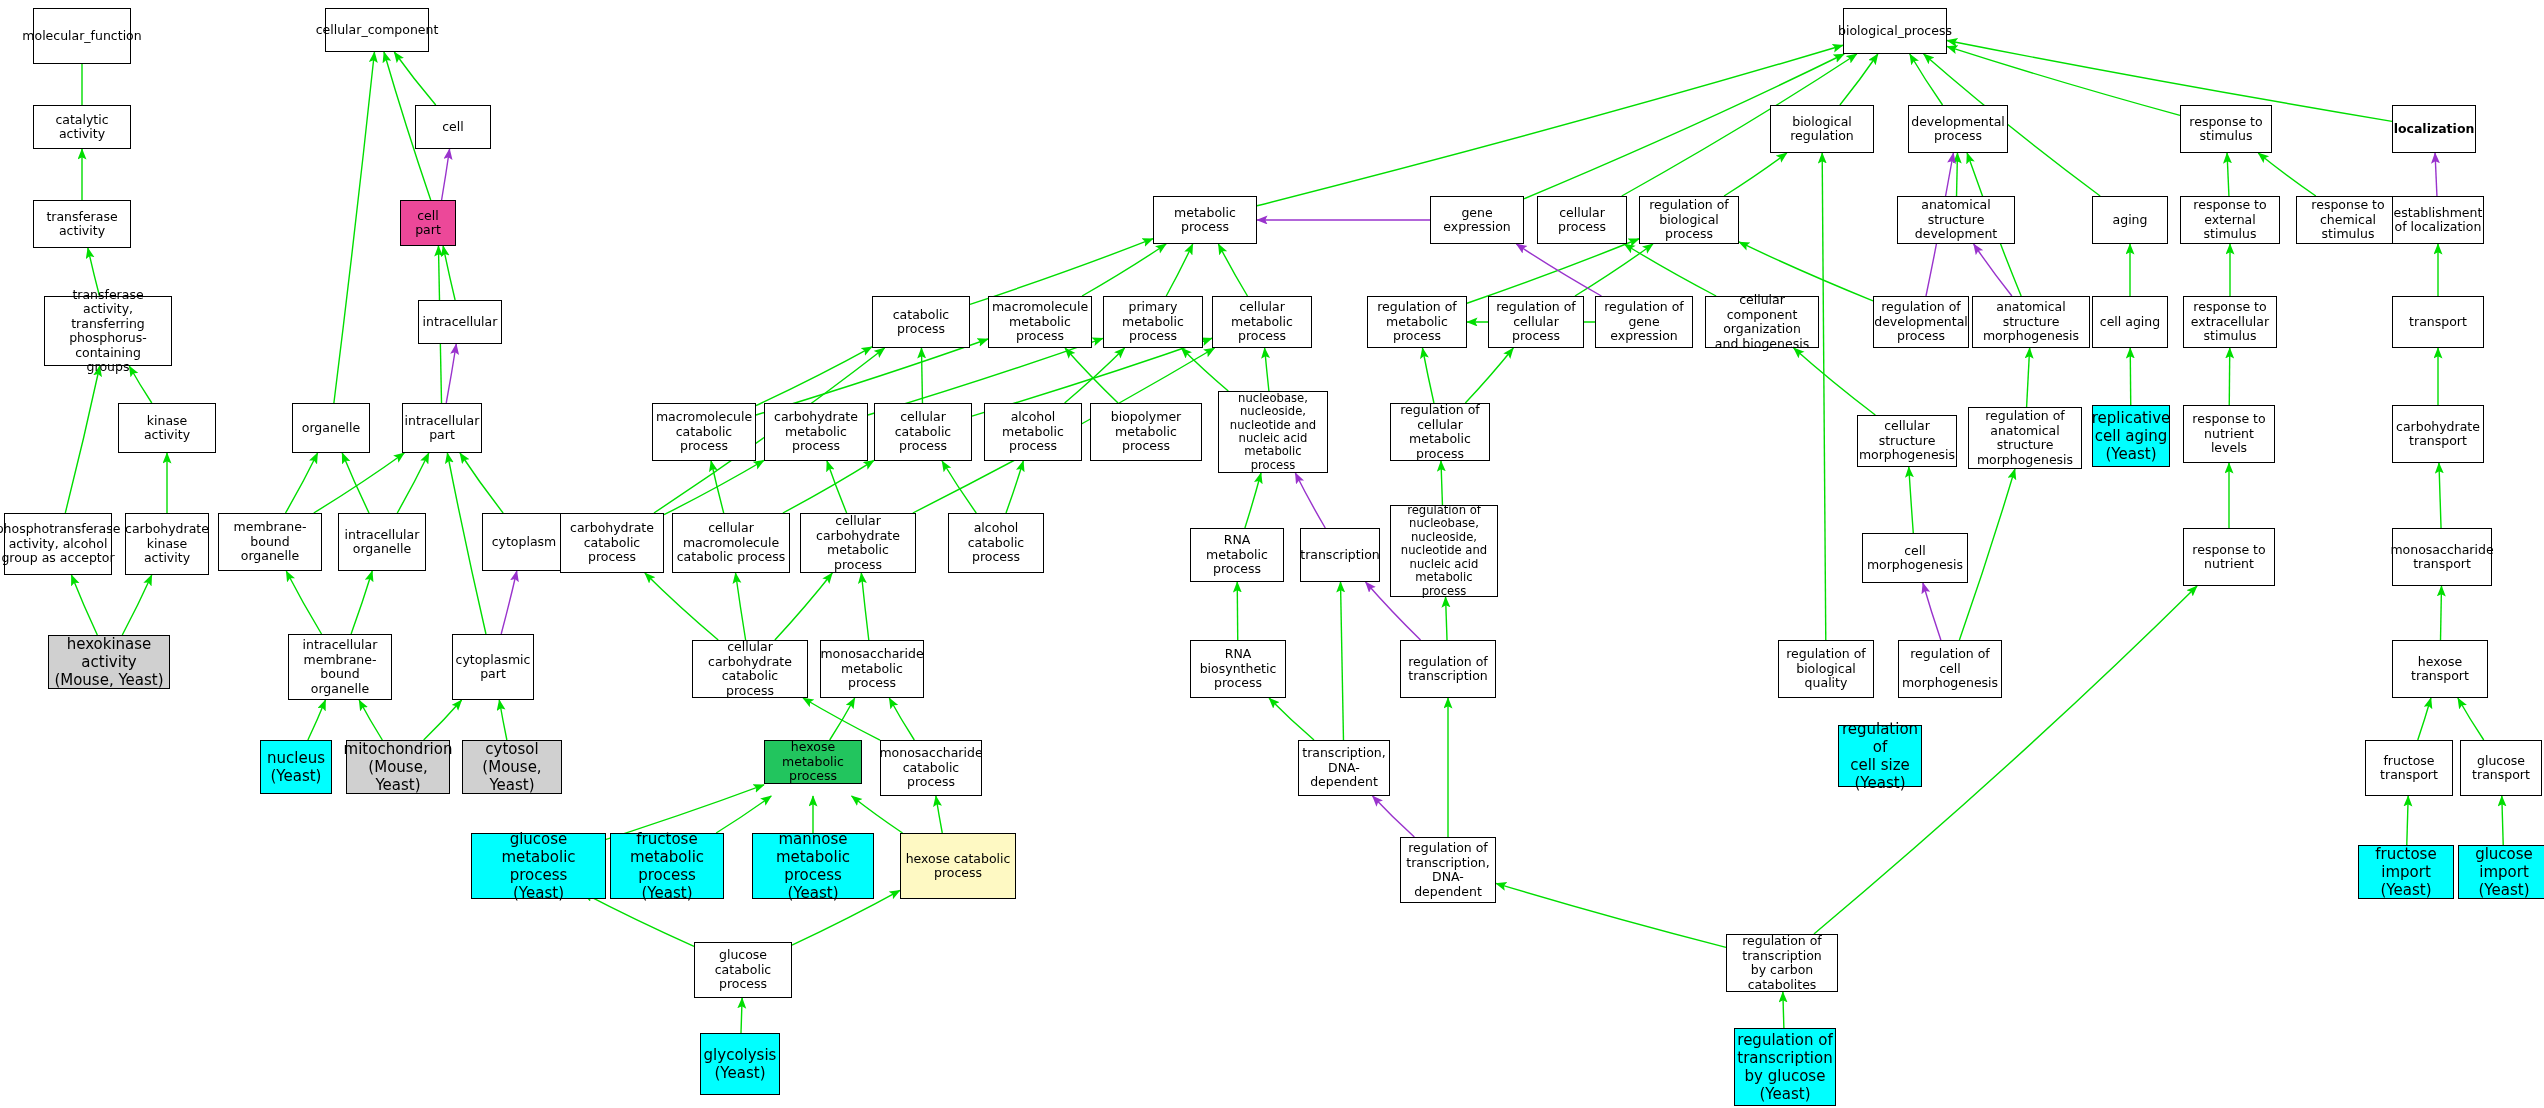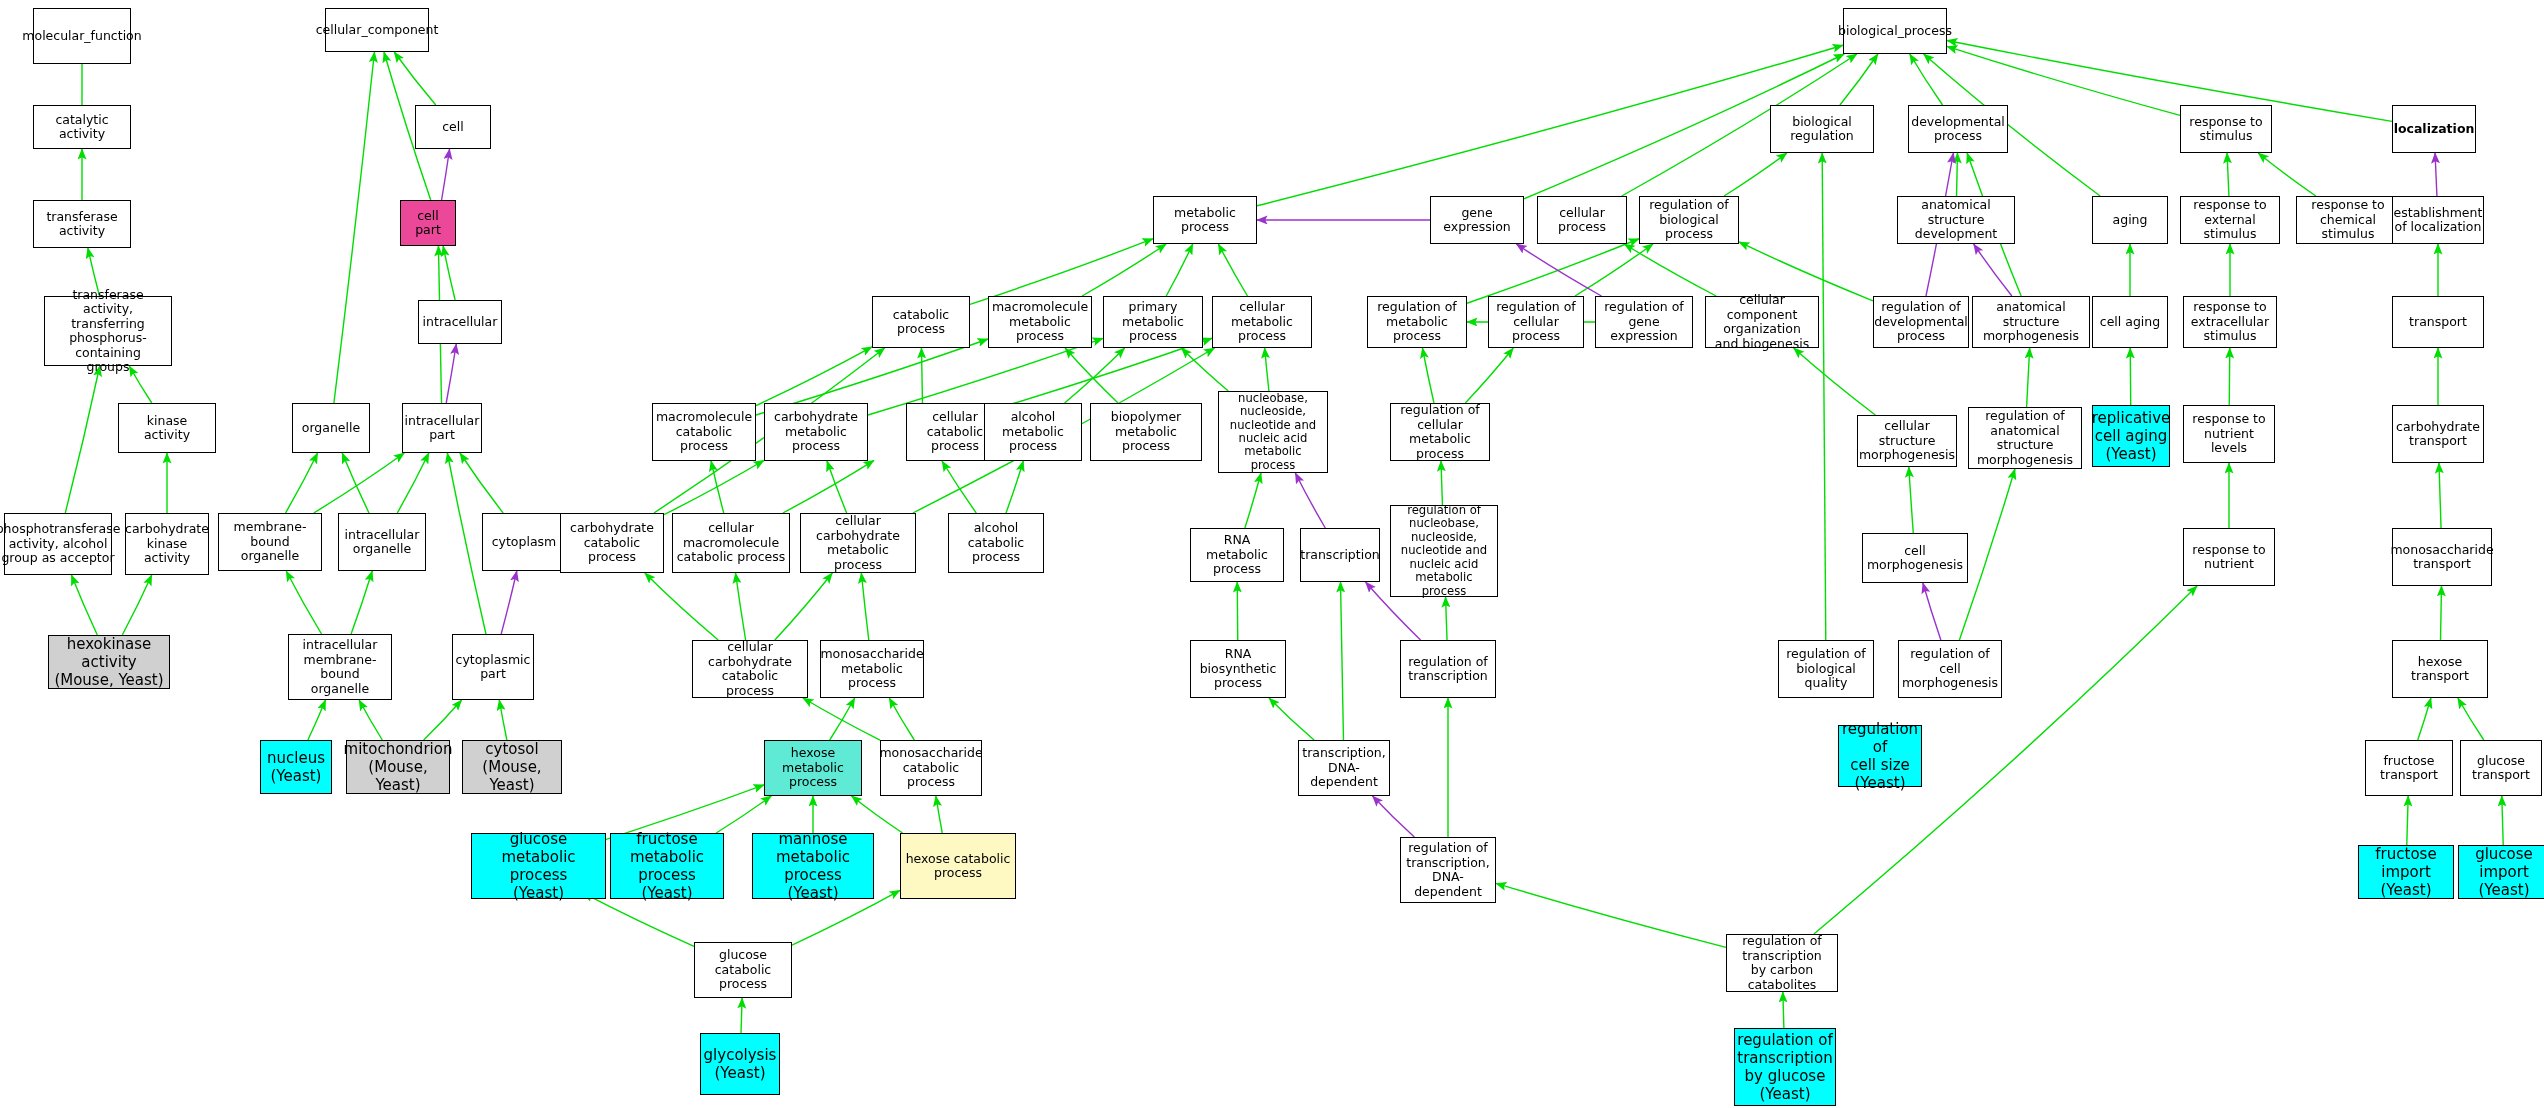--- a/index.html
+++ b/index.html
@@ -235,21 +235,21 @@
 morphogenesis</div>
       <div class="node" style="left: 2092px; top: 296px; width: 76px; height: 52px; background: rgb(255, 255, 255);">cell aging</div>
       <div class="node" style="left: 2183px; top: 296px; width: 94px; height: 52px; background: rgb(255, 255, 255);">response to
 extracellular
 stimulus</div>
       <div class="node" style="left: 2392px; top: 296px; width: 92px; height: 52px; background: rgb(255, 255, 255);">transport</div>
       <div class="node" style="left: 652px; top: 403px; width: 104px; height: 58px; background: rgb(255, 255, 255);">macromolecule
 catabolic process</div>
       <div class="node" style="left: 764px; top: 403px; width: 104px; height: 58px; background: rgb(255, 255, 255);">carbohydrate
 metabolic process</div>
-      <div class="node" style="left: 874px; top: 403px; width: 98px; height: 58px; background: rgb(255, 255, 255); margin-left: 32px;">cellular catabolic
+      <div class="node" style="left: 874px; top: 403px; width: 98px; height: 58px; background: rgb(255, 255, 255);">cellular catabolic
 process</div>
       <div class="node" style="left: 984px; top: 403px; width: 98px; height: 58px; background: rgb(255, 255, 255);">alcohol metabolic
 process</div>
       <div class="node" style="left: 1090px; top: 403px; width: 112px; height: 58px; background: rgb(255, 255, 255);">biopolymer metabolic
 process</div>
       <div class="node small" style="left: 1218px; top: 391px; width: 110px; height: 82px; background: rgb(255, 255, 255);">nucleobase,
 nucleoside,
 nucleotide and
 nucleic acid
 metabolic process</div>
@@ -299,21 +299,21 @@
       <div class="node" style="left: 1400px; top: 640px; width: 96px; height: 58px; background: rgb(255, 255, 255);">regulation of
 transcription</div>
       <div class="node" style="left: 1778px; top: 640px; width: 96px; height: 58px; background: rgb(255, 255, 255);">regulation of
 biological quality</div>
       <div class="node" style="left: 1898px; top: 640px; width: 104px; height: 58px; background: rgb(255, 255, 255);">regulation of
 cell morphogenesis</div>
       <div class="node cyan" style="left: 1838px; top: 725px; width: 84px; height: 62px; background: rgb(0, 255, 255);">regulation of
 cell size
 (Yeast)</div>
       <div class="node" style="left: 2392px; top: 640px; width: 96px; height: 58px; background: rgb(255, 255, 255);">hexose transport</div>
-      <div class="node" style="left: 764px; top: 740px; width: 98px; height: 56px; background: #5eead4;">hexose metabolic
+      <div class="node" style="left: 764px; top: 740px; width: 98px; height: 44px; background: #22c55e;">hexose metabolic
 process</div>
       <div class="node" style="left: 880px; top: 740px; width: 102px; height: 56px; background: rgb(255, 255, 255);">monosaccharide
 catabolic process</div>
       <div class="node" style="left: 1298px; top: 740px; width: 92px; height: 56px; background: rgb(255, 255, 255);">transcription,
 DNA-dependent</div>
       <div class="node" style="left: 2365px; top: 740px; width: 88px; height: 56px; background: rgb(255, 255, 255);">fructose transport</div>
       <div class="node" style="left: 2460px; top: 740px; width: 82px; height: 56px; background: rgb(255, 255, 255);">glucose transport</div>
       <div class="node cyan" style="left: 471px; top: 833px; width: 135px; height: 66px; background: rgb(0, 255, 255);">glucose metabolic
 process
 (Yeast)</div>

